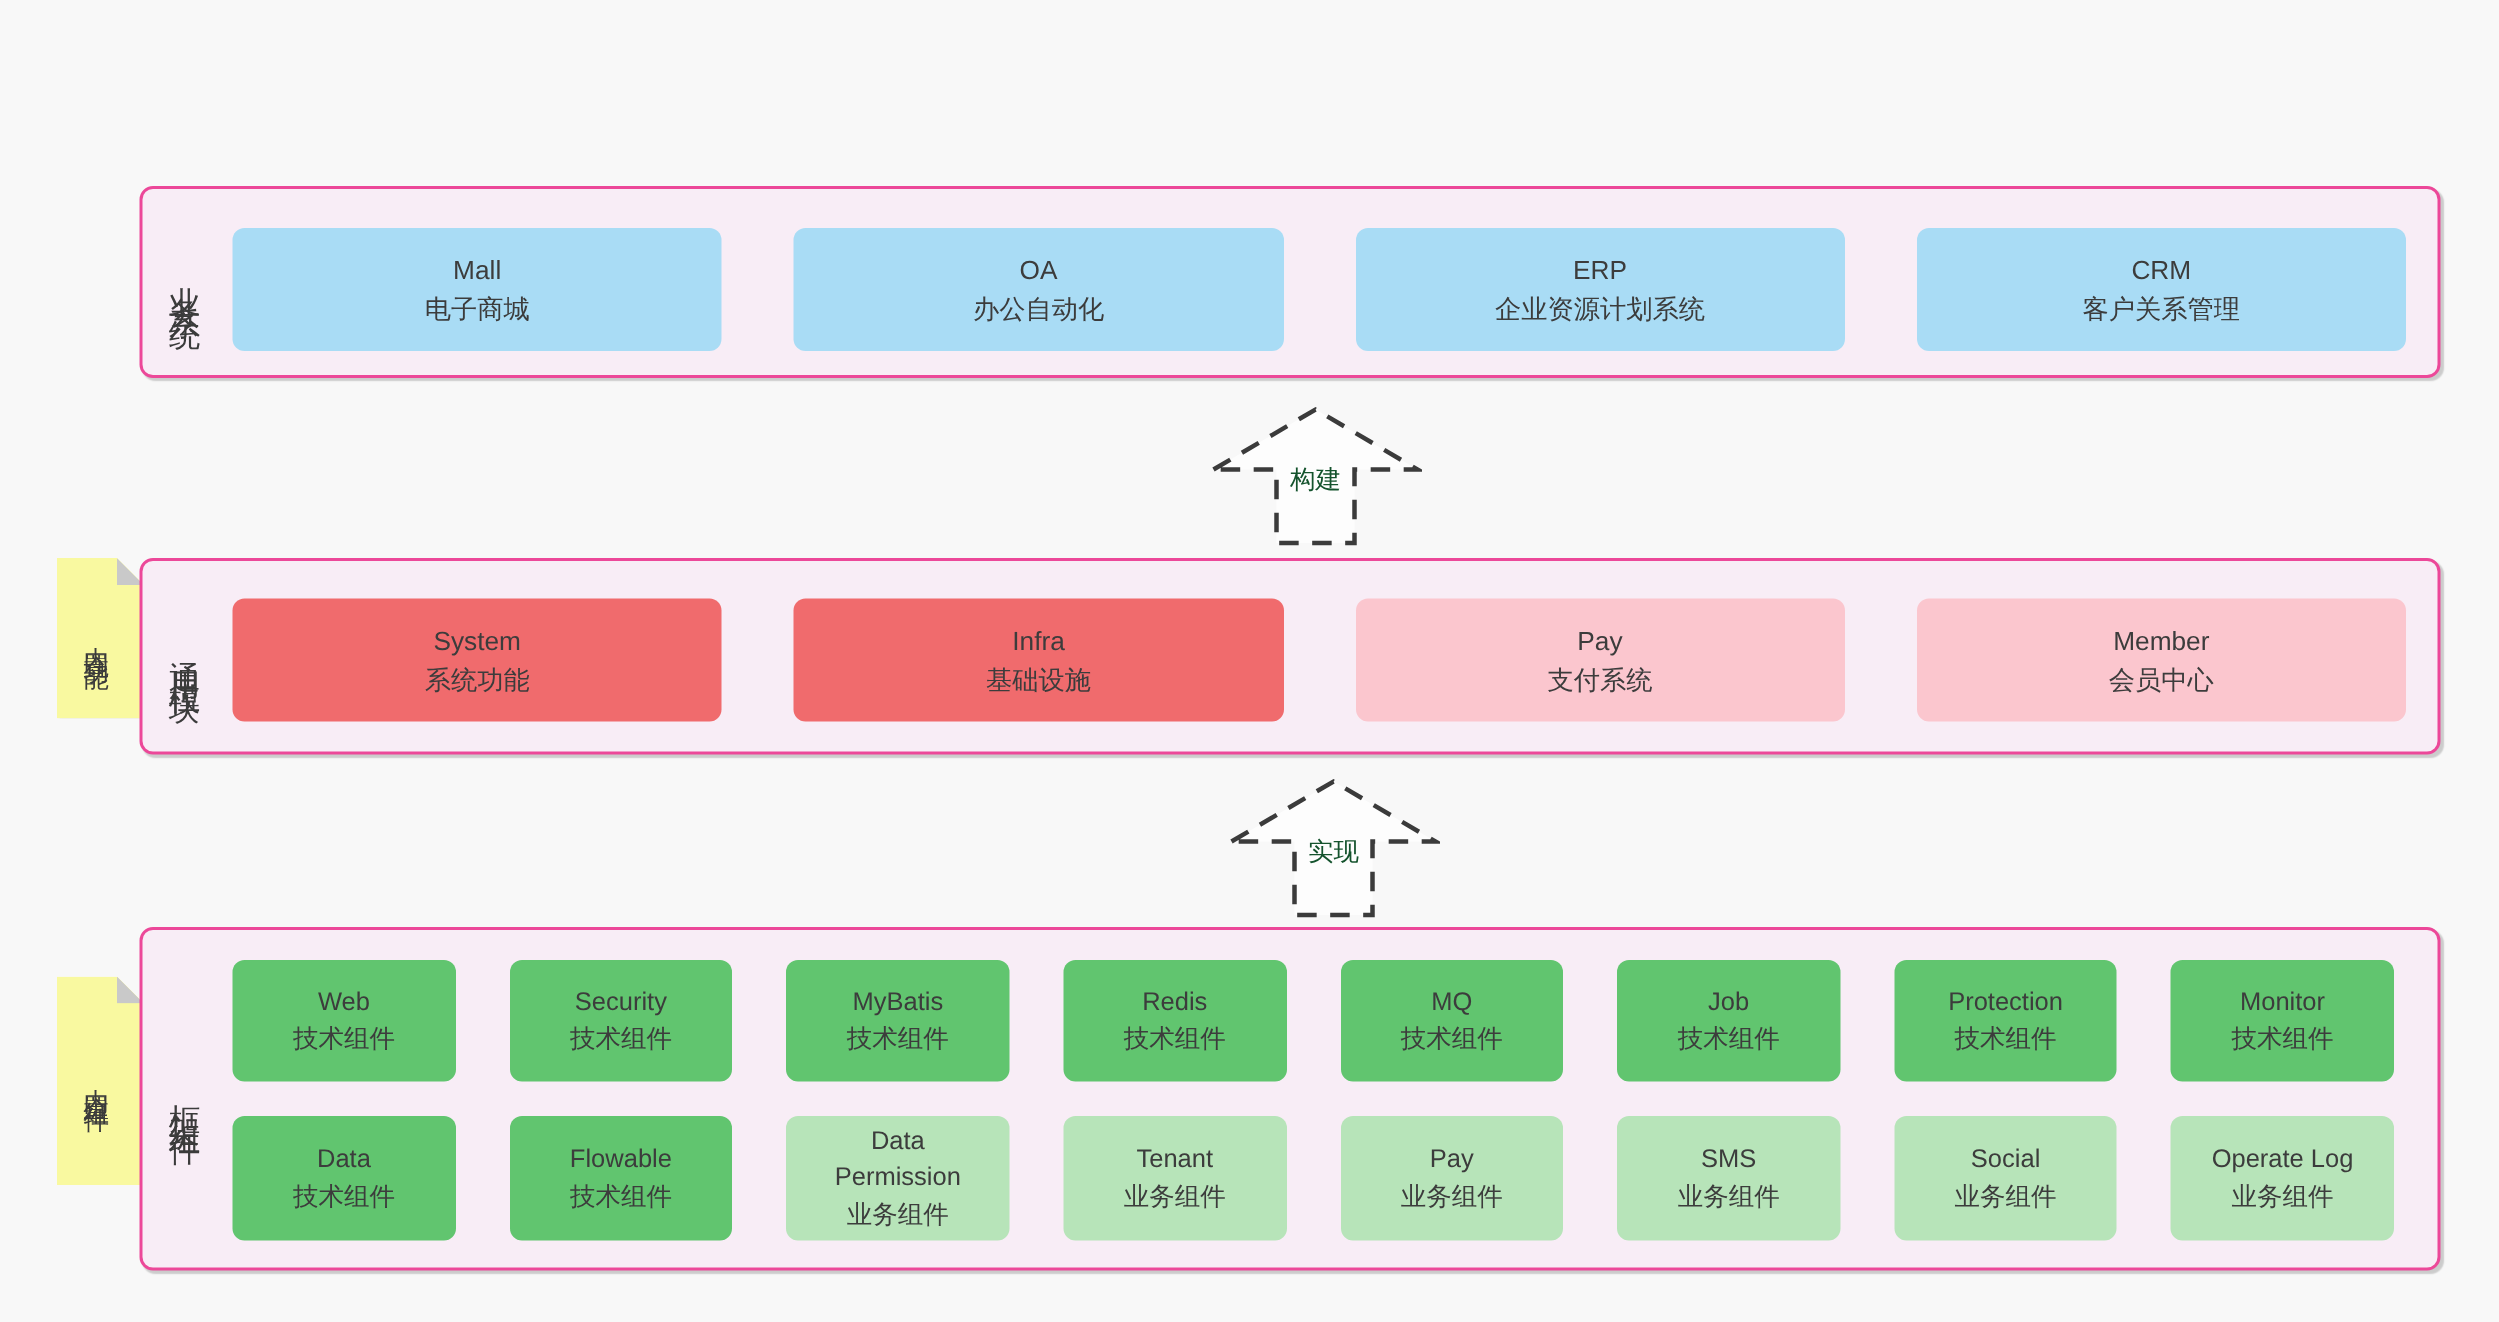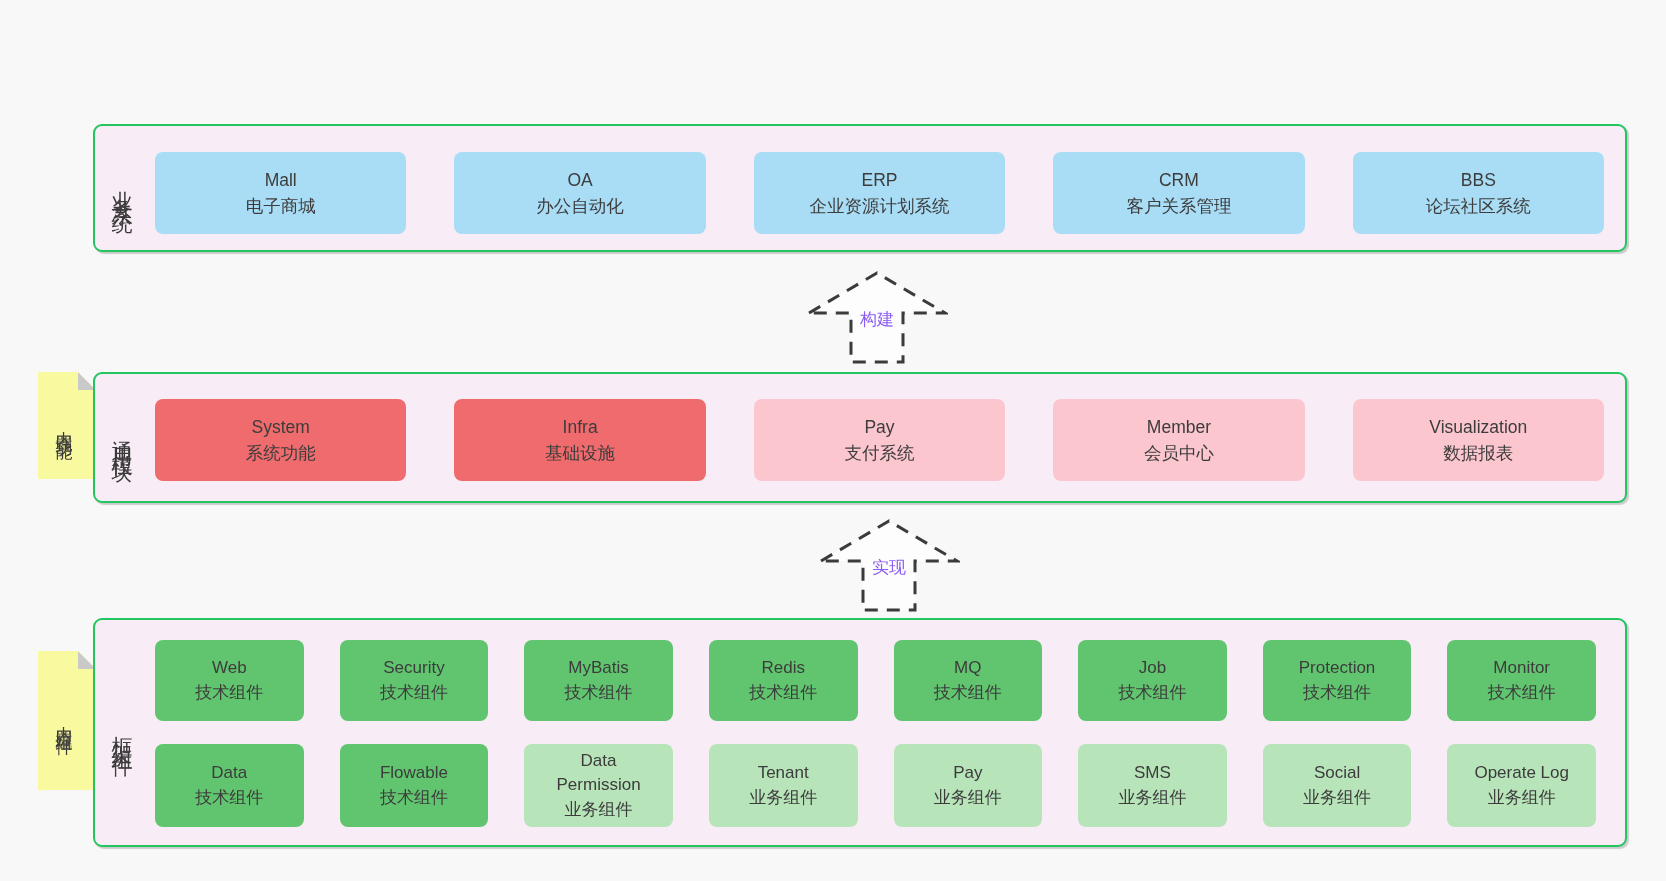--- a/index.html
+++ b/index.html
@@ -13,21 +13,21 @@
     position:relative;
     width:1666px;height:881px;
     background:#f8f8f8;
     overflow:hidden;
   }
   
   .band{
     position:absolute;
     left:93px;width:1534px;
     background:#f8edf6;
-    border:2px solid #22c55e;
+    border:2px solid #ec4899;
     border-radius:9px;
     box-sizing:border-box;
     box-shadow:2px 2px 1px rgba(0,0,0,0.18);
     z-index:2;
   }
   .band1{top:124px;height:128px;}
   .band2{top:372px;height:131px;}
   .band3{top:618px;height:229px;}
   .band-label{
     position:absolute;
@@ -107,21 +107,21 @@
   .arrow1{left:806px;top:268px;}
   .arrow2{left:818px;top:516px;}
   .arrow svg{display:block;width:100%;height:100%;}
   .arrow-label{
     position:absolute;
     left:50%;top:40px;
     transform:translateX(-50%);
     background:#fdfdfd;
     padding:0 3px;
     font-size:17px;
-    color:#8b5cf6;
+    color:#14532d;
     white-space:nowrap;
   }
 </style>
 </head>
 <body>
 
 <div class="stage">
 
   <section class="band band1">
     <div class="band-label">业务系统</div>
@@ -134,24 +134,20 @@
         <div class="box-name">OA</div>
         <div class="box-desc">办公自动化</div>
       </div>
       <div class="box blue">
         <div class="box-name">ERP</div>
         <div class="box-desc">企业资源计划系统</div>
       </div>
       <div class="box blue">
         <div class="box-name">CRM</div>
         <div class="box-desc">客户关系管理</div>
-      </div>
-      <div class="box blue">
-        <div class="box-name">BBS</div>
-        <div class="box-desc">论坛社区系统</div>
       </div>
     </div>
   </section>
 
   <div class="arrow arrow1">
     <svg viewBox="0 0 142 98">
       <polygon points="3,45 71,5 139,45 97,45 97,94 45,94 45,45" fill="#fdfdfd" stroke="#3b3b3b" stroke-width="3" stroke-dasharray="13 9" stroke-linejoin="miter"></polygon>
     </svg>
     <span class="arrow-label">构建</span>
   </div>
@@ -173,24 +169,20 @@
         <div class="box-desc">基础设施</div>
       </div>
       <div class="box pink">
         <div class="box-name">Pay</div>
         <div class="box-desc">支付系统</div>
       </div>
       <div class="box pink">
         <div class="box-name">Member</div>
         <div class="box-desc">会员中心</div>
       </div>
-      <div class="box pink">
-        <div class="box-name">Visualization</div>
-        <div class="box-desc">数据报表</div>
-      </div>
     </div>
   </section>
 
   <div class="arrow arrow2">
     <svg viewBox="0 0 142 98">
       <polygon points="3,45 71,5 139,45 97,45 97,94 45,94 45,45" fill="#fdfdfd" stroke="#3b3b3b" stroke-width="3" stroke-dasharray="13 9" stroke-linejoin="miter"></polygon>
     </svg>
     <span class="arrow-label">实现</span>
   </div>
 

